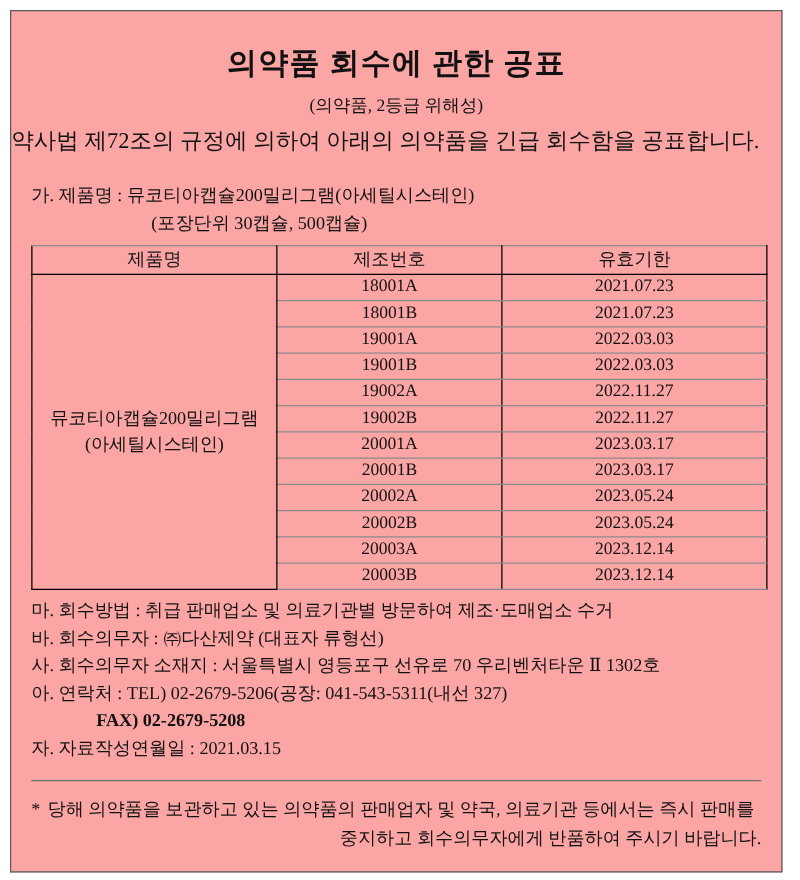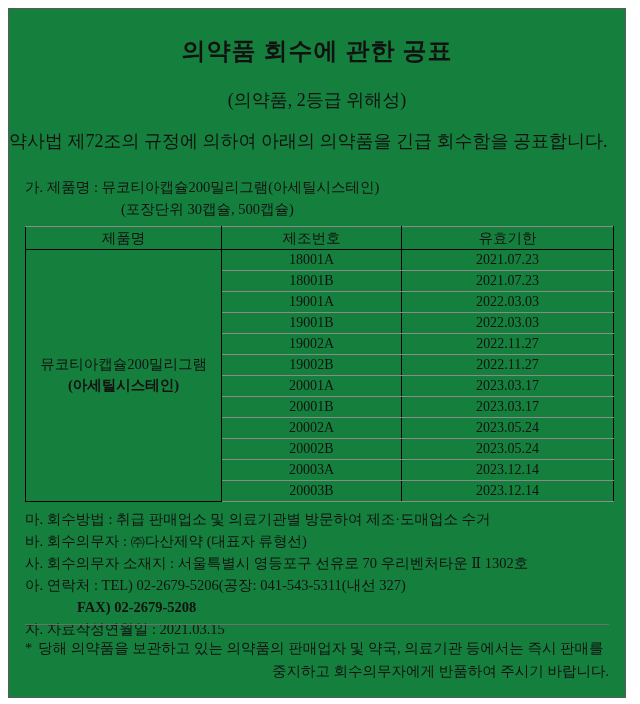--- a/index.html
+++ b/index.html
@@ -15,42 +15,42 @@
     overflow: hidden;
   }
   #page {
     position: absolute;
     left: 8px;
     top: 8px;
     width: 618px;
     height: 690px;
     border: 1px solid #5a5a5a;
     box-sizing: border-box;
-    background: #15803d;
+    background: #fca5a5;
   }
   .inner {
     position: relative;
     width: 100%;
     height: 100%;
   }
 
   
   .doc-title {
     text-align: center;
     font-weight: bold;
     font-size: 24px;
     letter-spacing: 1px;
     margin: 0;
     padding-top: 28px;
     line-height: 1.2;
   }
   .doc-subtitle {
     text-align: center;
-    font-size: 18px;
-    margin: 12px;
+    font-size: 14px;
+    margin: 0;
     padding-top: 11px;
     line-height: 1.3;
   }
   .doc-lead {
     font-size: 18px;
     margin: 0;
     padding-top: 6px;
     line-height: 1.3;
   }
 
@@ -108,21 +108,20 @@
   }
   table.lot-table td.prod-name {
     font-size: 14.5px;
     line-height: 21px;
     vertical-align: middle;
     border-top: 1px solid #000000;
     border-bottom: 1px solid #000000;
   }
   table.lot-table td.prod-name .pn-line2 {
     display: block;
-    font-weight: bold;
   }
 
   
   .items-bottom {
     padding: 6px 0 0 16px;
   }
 
   
   .notice {
     position: absolute;

